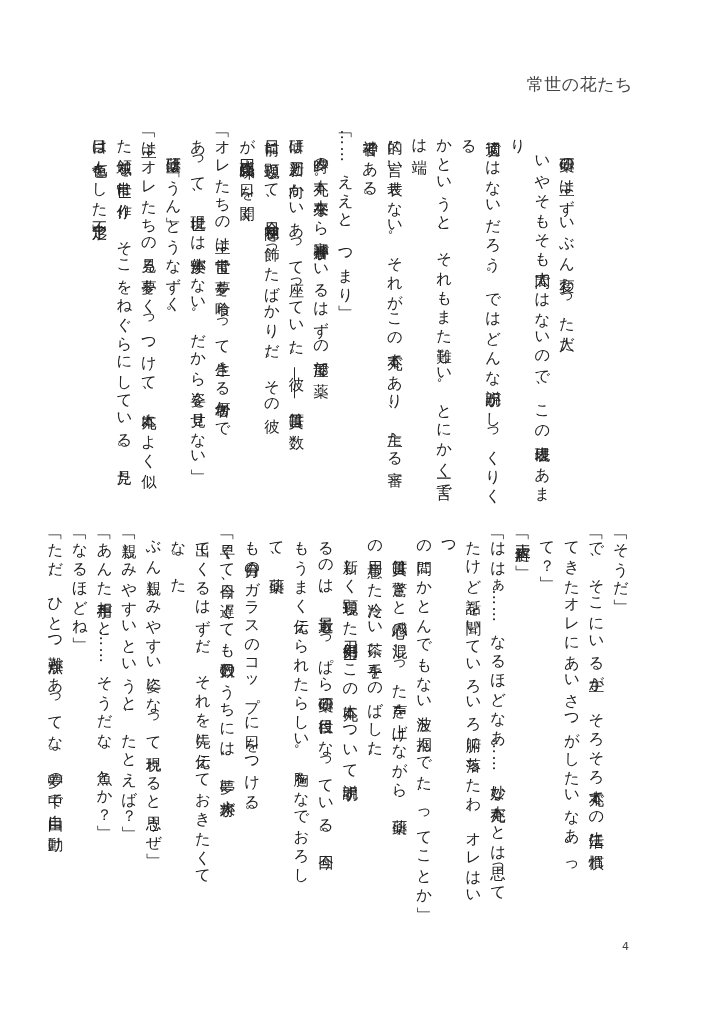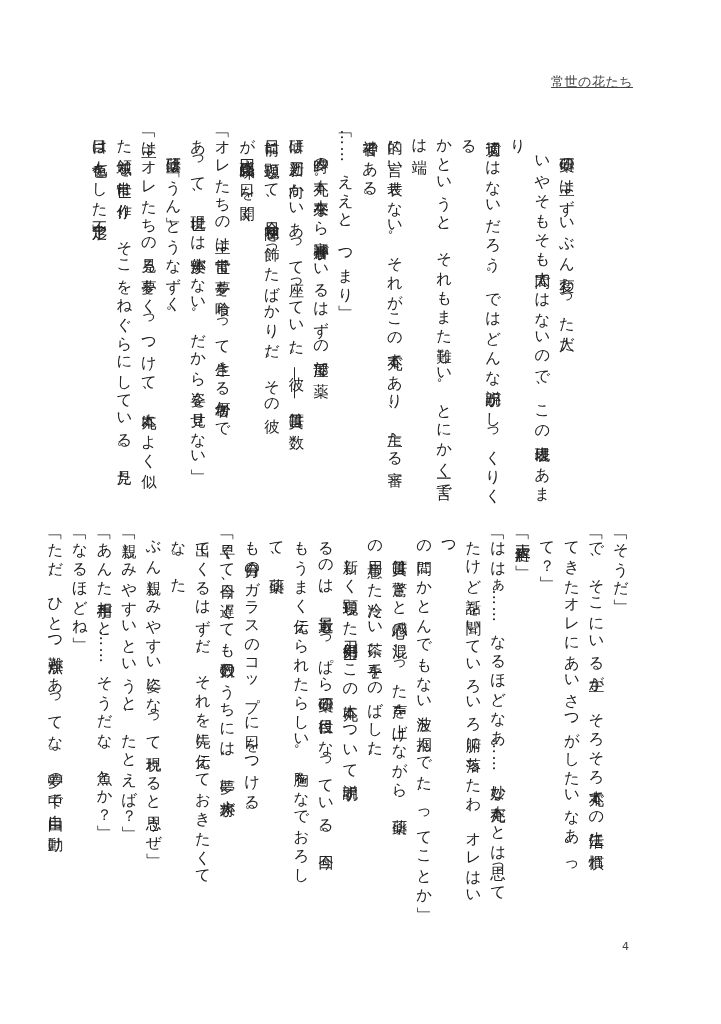--- a/index.html
+++ b/index.html
@@ -1,19 +1,19 @@
 <!DOCTYPE html>
 <html><head>
 <meta charset="utf-8">
 <style>
   html, body { margin: 0; padding: 0; background: #ffffff; }
   body { width: 721px; height: 1024px; position: relative; overflow: hidden;
          font-family: "DejaVu Serif", "Liberation Serif", serif; color: #222; }
-  .header { position: absolute; top: 73px; right: 88px; font-size: 13px; color: #444;
-            font-family: "DejaVu Sans", "Liberation Sans", sans-serif; letter-spacing: 0.5px; text-decoration: underline; }
+  .header { position: absolute; top: 73px; right: 88px; font-size: 17px; color: #444;
+            font-family: "DejaVu Sans", "Liberation Sans", sans-serif; letter-spacing: 0.5px; }
   .block { position: absolute; writing-mode: vertical-rl; -webkit-writing-mode: vertical-rl;
            font-size: 15.4px; line-height: 24.6px; letter-spacing: 1.6px; }
   .block.top { top: 128px; right: 142px; height: 370px; }
   .block.bottom { top: 530px; right: 88px; height: 370px; }
   .block p { margin: 0; padding: 0; white-space: pre-wrap; }
   .page-number { position: absolute; top: 940px; right: 92px; font-size: 11px; color: #444;
                  font-family: "DejaVu Sans", "Liberation Sans", sans-serif; }
 </style>
 </head>
 <body>

